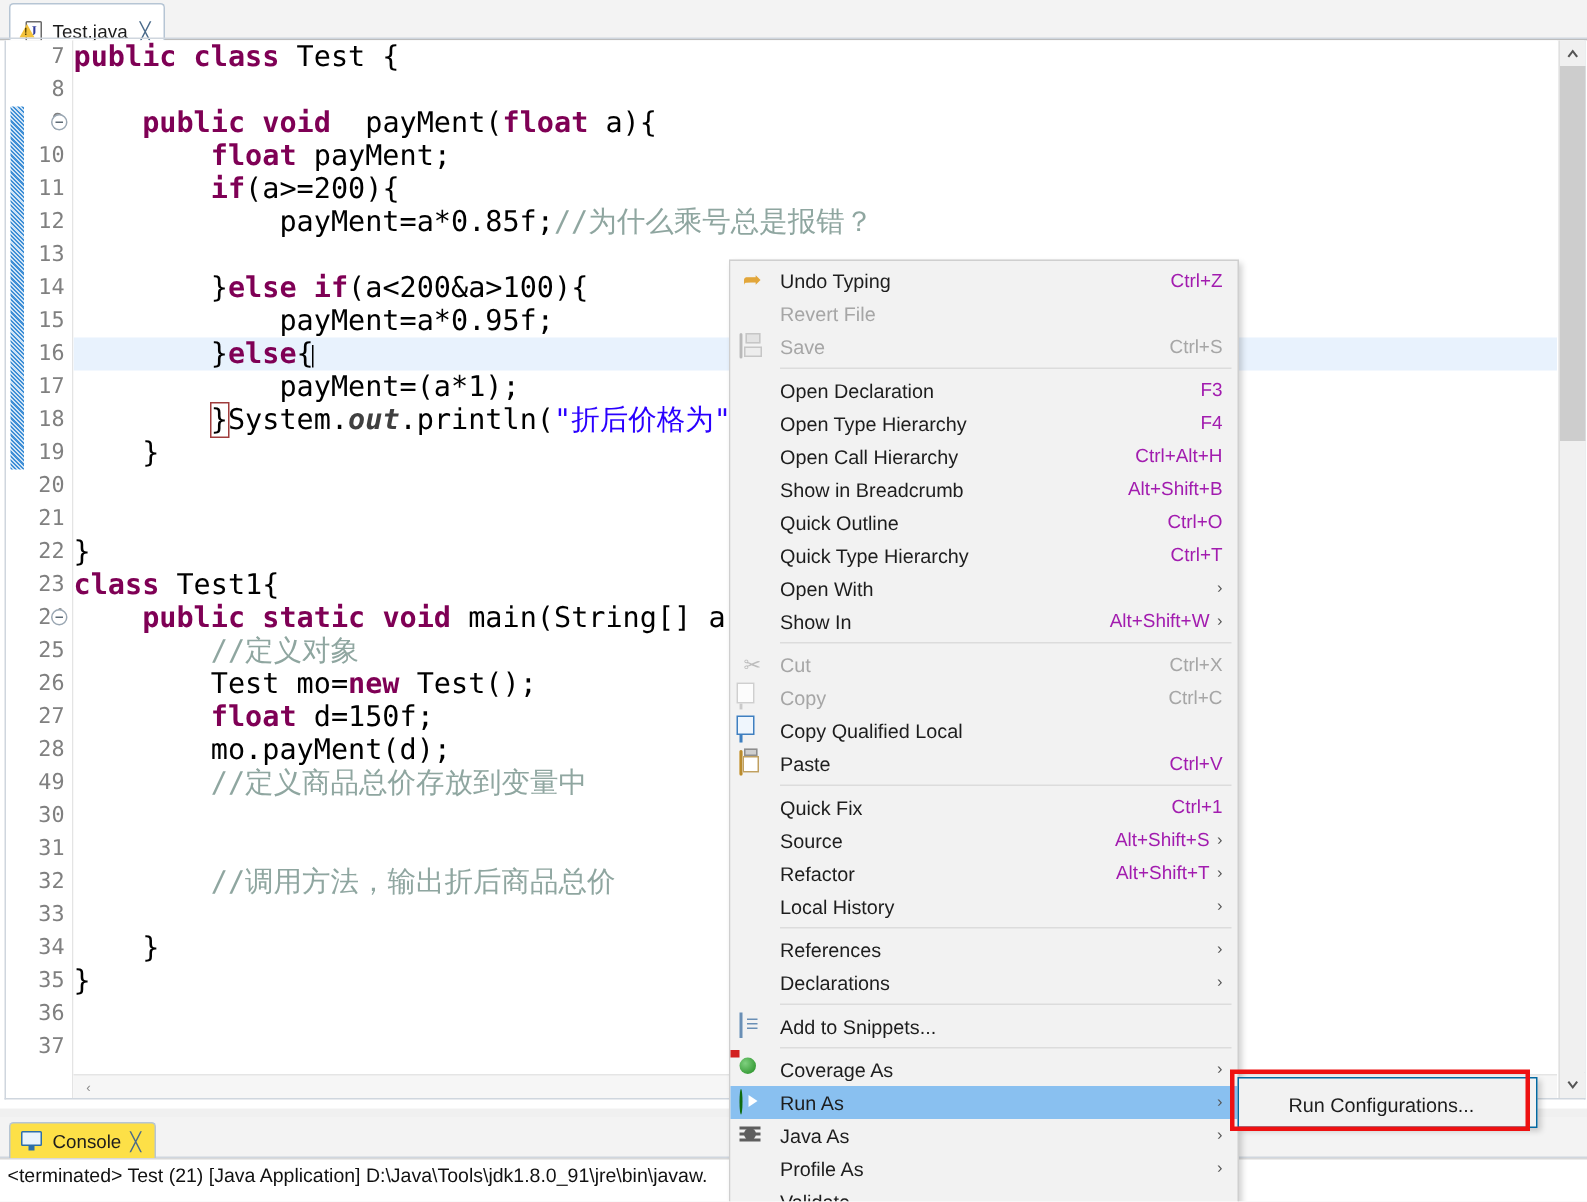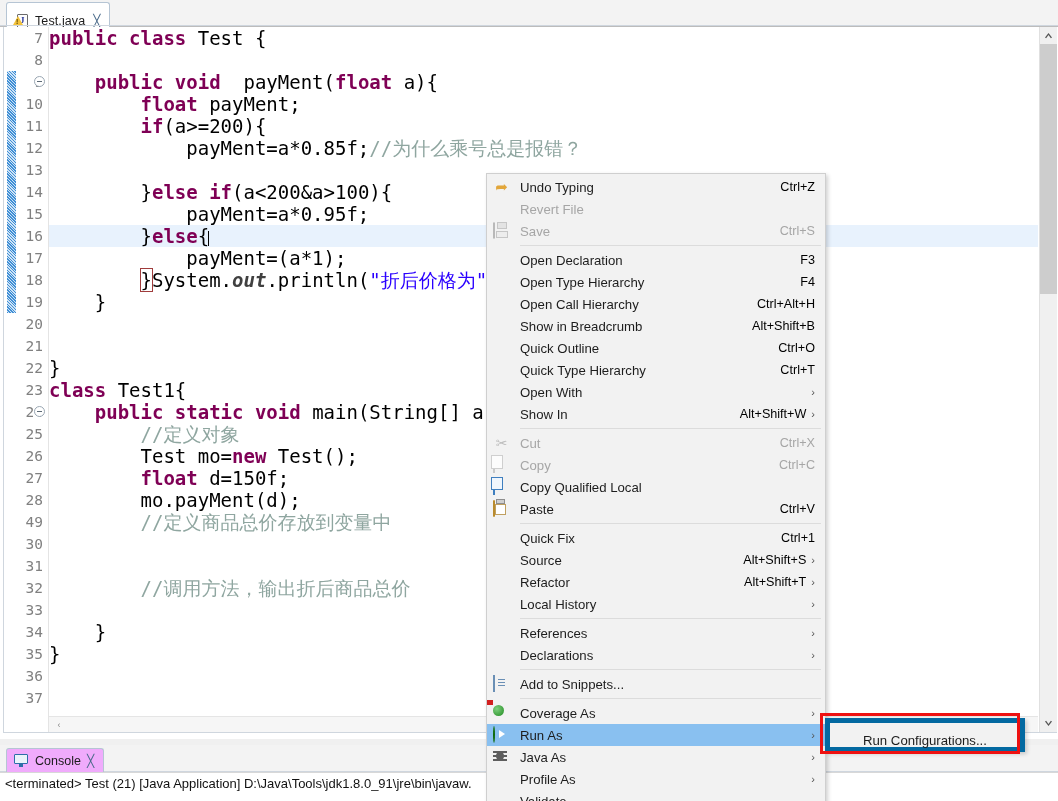--- a/index.html
+++ b/index.html
@@ -124,21 +124,21 @@
   
   .console{
     position:absolute; left:0; top:745px; width:1058px; height:56px; background:#f3f3f3;
   }
   .console-tabstrip{
     position:absolute; left:0; top:0; width:1058px; height:27px; background:#f3f3f3;
     border-bottom:1px solid #cfd6de;
   }
   .ctab{
     position:absolute; left:6px; top:3px; height:24px; display:flex; align-items:center; gap:6px;
-    padding:0 9px 0 7px; background:#f0abfc; border:1px solid #b6c5d4; border-bottom:none;
+    padding:0 9px 0 7px; background:#fde047; border:1px solid #b6c5d4; border-bottom:none;
     border-radius:3px 3px 0 0;
   }
   .ctab .tablabel{ font-size:12.5px; color:#1c1c1c; }
   .ctab .closeico{ font-size:12px; color:#4a6a8a; }
   .consoleico{ position:relative; width:15px;height:13px; }
   .consoleico .scr{
     position:absolute; left:0; top:0; width:14px; height:10px;
     border:1.6px solid #2d6ea8; border-radius:1px; background:#eaf3fb;
   }
   .consoleico .stand{ position:absolute; left:5px; top:10px; width:4px; height:3px; background:#2d6ea8;}
@@ -172,21 +172,21 @@
   }
   .ctxmenu .gut{
     position:absolute; left:0; top:0; bottom:0; width:30px; background:#f2f2f2;
   }
   .mi{
     position:relative; height:22px; display:flex; align-items:center;
     padding-left:33px; padding-right:10px; font-size:13.2px; color:#1d1d1d;
     white-space:nowrap;
   }
   .mi .mlabel{ flex:0 0 auto; }
-  .mi .macc{ margin-left:auto; font-size:12.6px; color:#000000; }
+  .mi .macc{ margin-left:auto; font-size:12.6px; color:#a21caf; }
   .mi .marrow{ margin-left:6px; font-size:11px; color:#555; }
   .mi .macc + .marrow{ margin-left:5px; }
   .mi.dis .mlabel, .mi.dis .macc{ color:#a6a6a6; }
   .mi.hl{ background:#89c0f0; }
   .msep{ height:1px; background:#dcdcdc; margin:3px 4px 3px 33px; }
   .mi .mico{ position:absolute; left:6px; top:3px; width:17px; height:16px; }
 
   
   .ic-undo{ color:#e2a63a; font-size:15px; line-height:16px; display:block; text-align:center;}
   .ic-save{ position:relative; width:14px;height:14px; border:1.4px solid #b9b9b9; border-radius:1px; background:#fafafa; margin:1px auto;}
@@ -210,21 +210,21 @@
   .ic-run::after{ content:""; position:absolute; left:5px; top:3px;
                   border-left:6px solid #ffffff; border-top:4px solid transparent; border-bottom:4px solid transparent;}
   .ic-bug{ position:relative; width:14px;height:14px;margin:1px auto;}
   .ic-bug::before{content:"";position:absolute;left:3px;top:3px;width:8px;height:8px;border-radius:50%;background:#5e5e5e;}
   .ic-bug::after{content:"";position:absolute;left:0px;top:6px;width:14px;height:1.5px;background:#5e5e5e;
      box-shadow:0 -4px 0 #5e5e5e, 0 4px 0 #5e5e5e;}
 
   
   .submenu{
     position:absolute; left:825px; top:718px; width:200px; height:34px;
-    background:#f2f2f2; border:5px solid #0369a1; z-index:60;
+    background:#f2f2f2; border:1px solid #0369a1; z-index:60;
     box-shadow:2px 2px 4px rgba(0,0,0,.18);
   }
   .submenu .smi{
     position:absolute; left:0; right:0; top:6px; height:22px; display:flex; align-items:center;
     padding-left:33px; font-size:13.2px; color:#1d1d1d; white-space:nowrap;
   }
   .redbox{
     position:absolute; left:820px; top:713px; width:200px; height:41px;
     border:3px solid #ee1111; z-index:70; pointer-events:none;
   }

